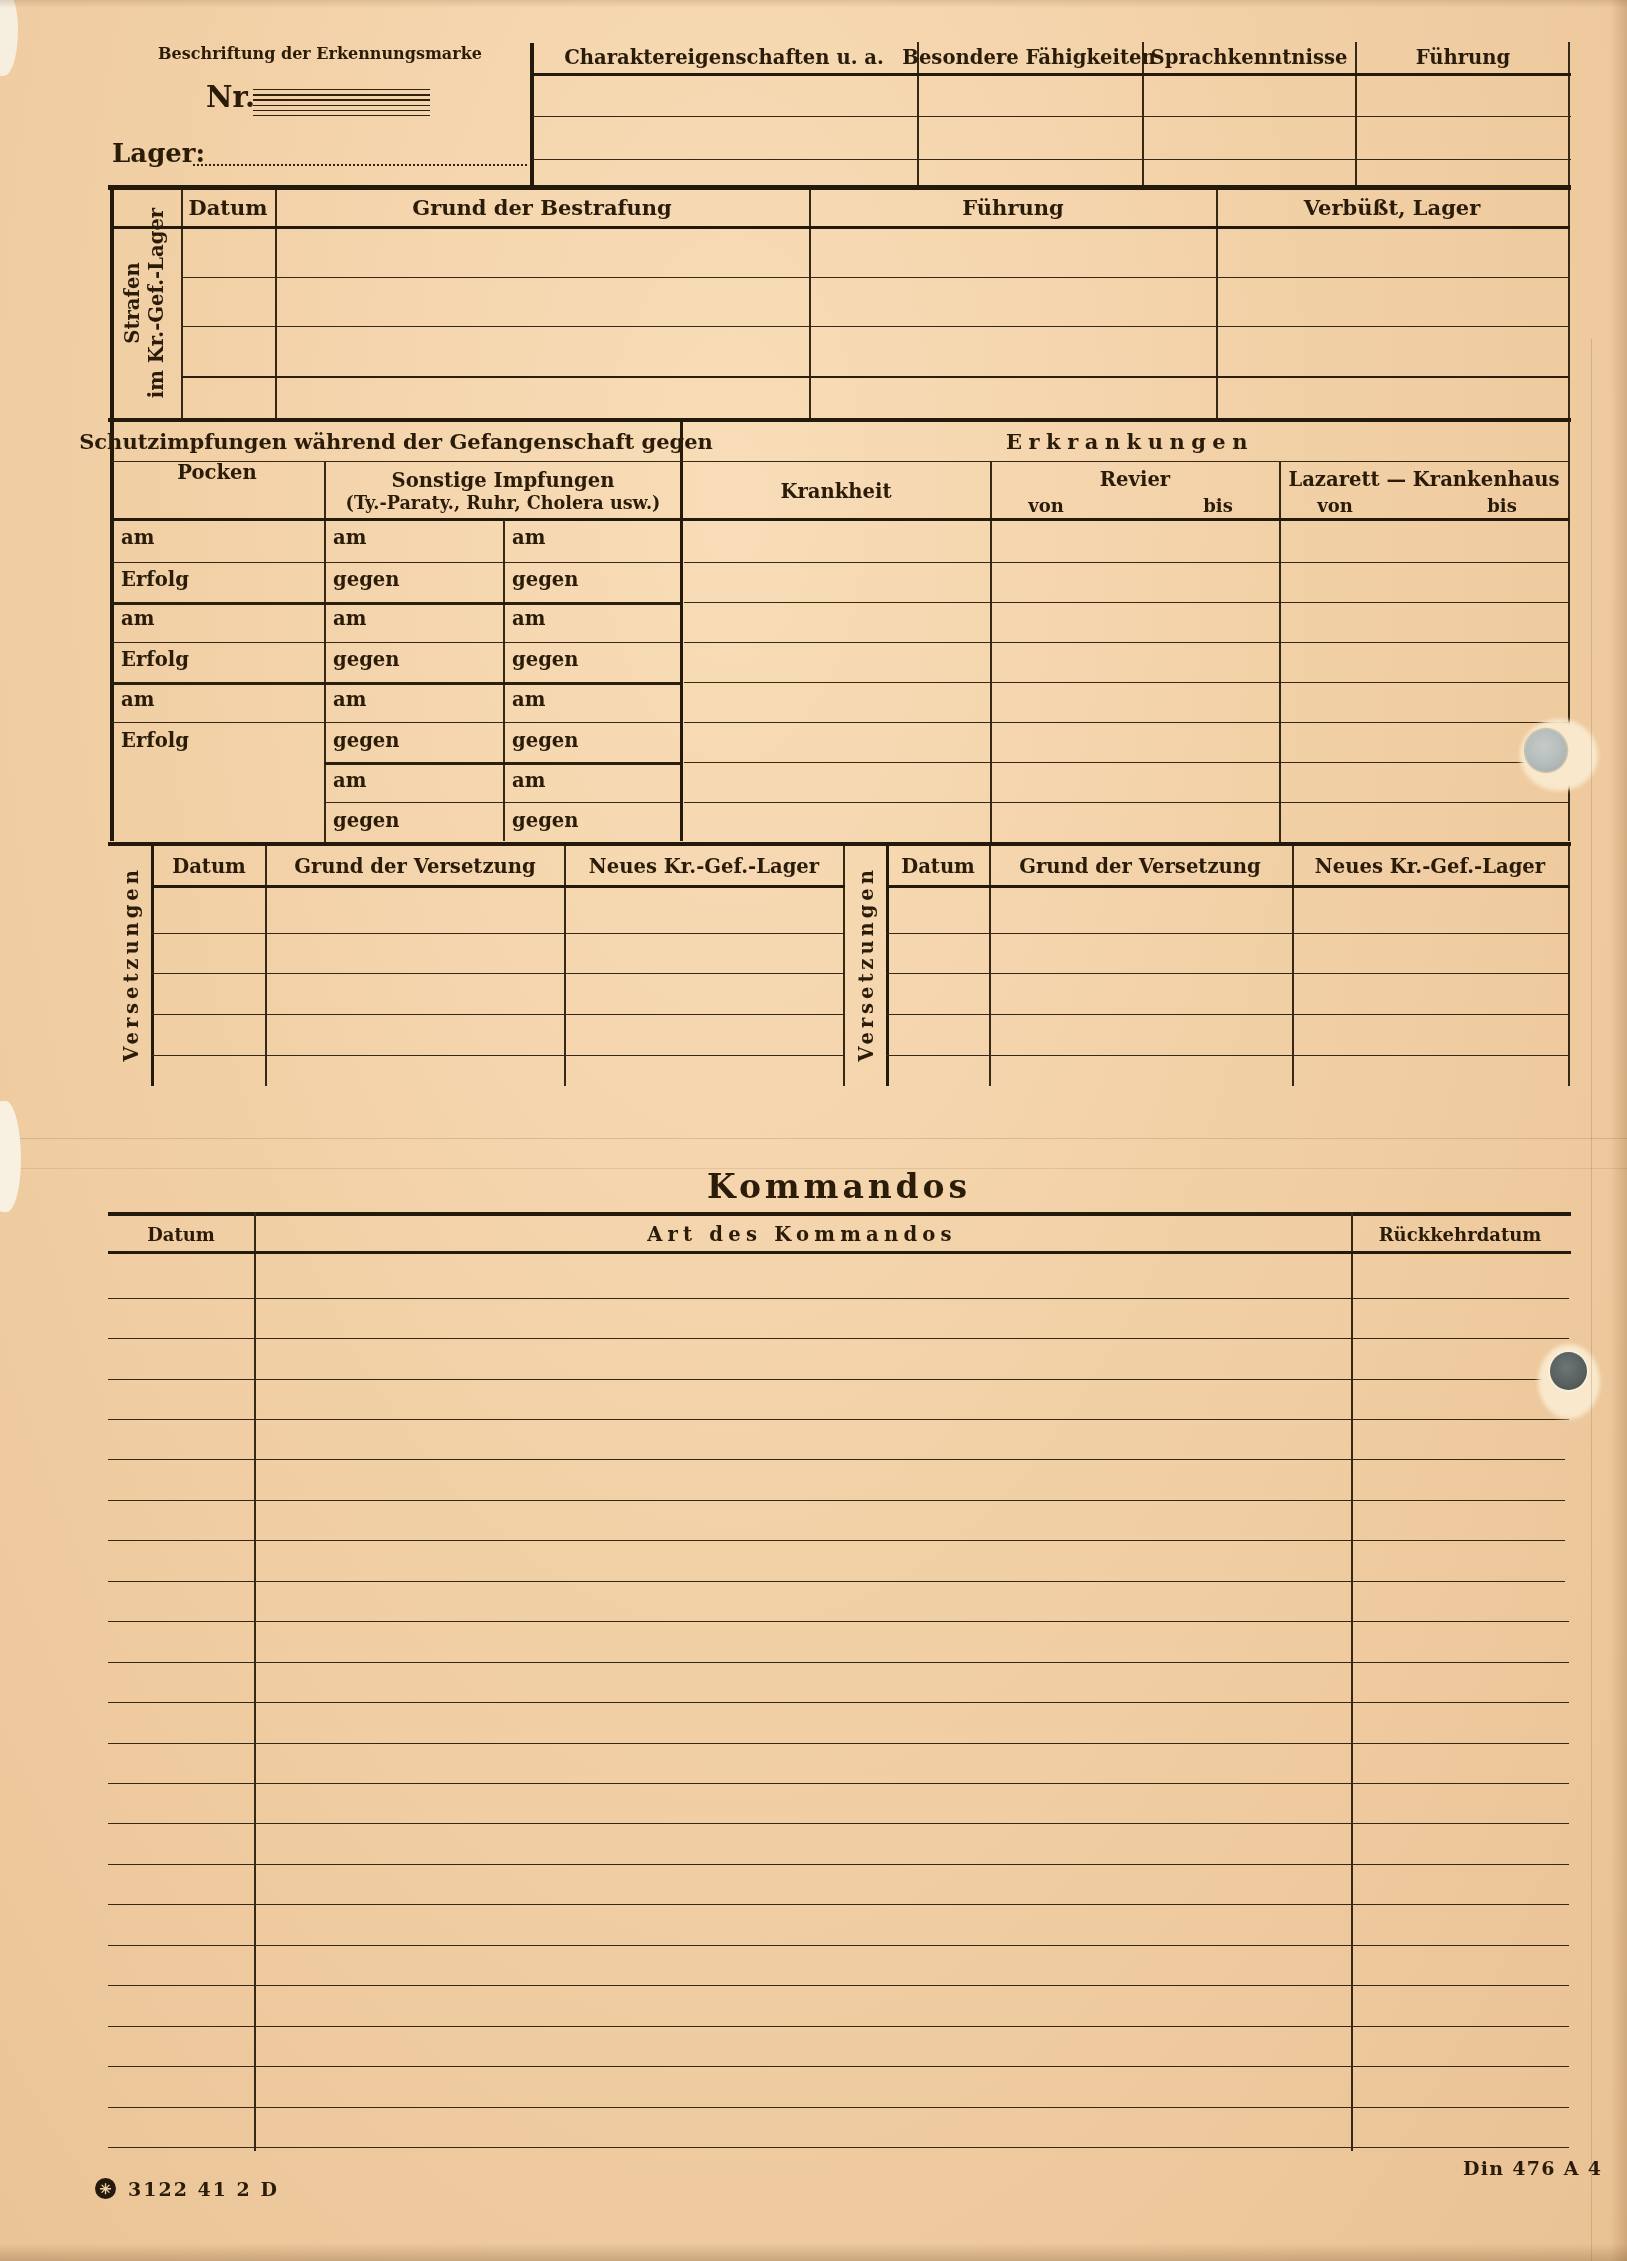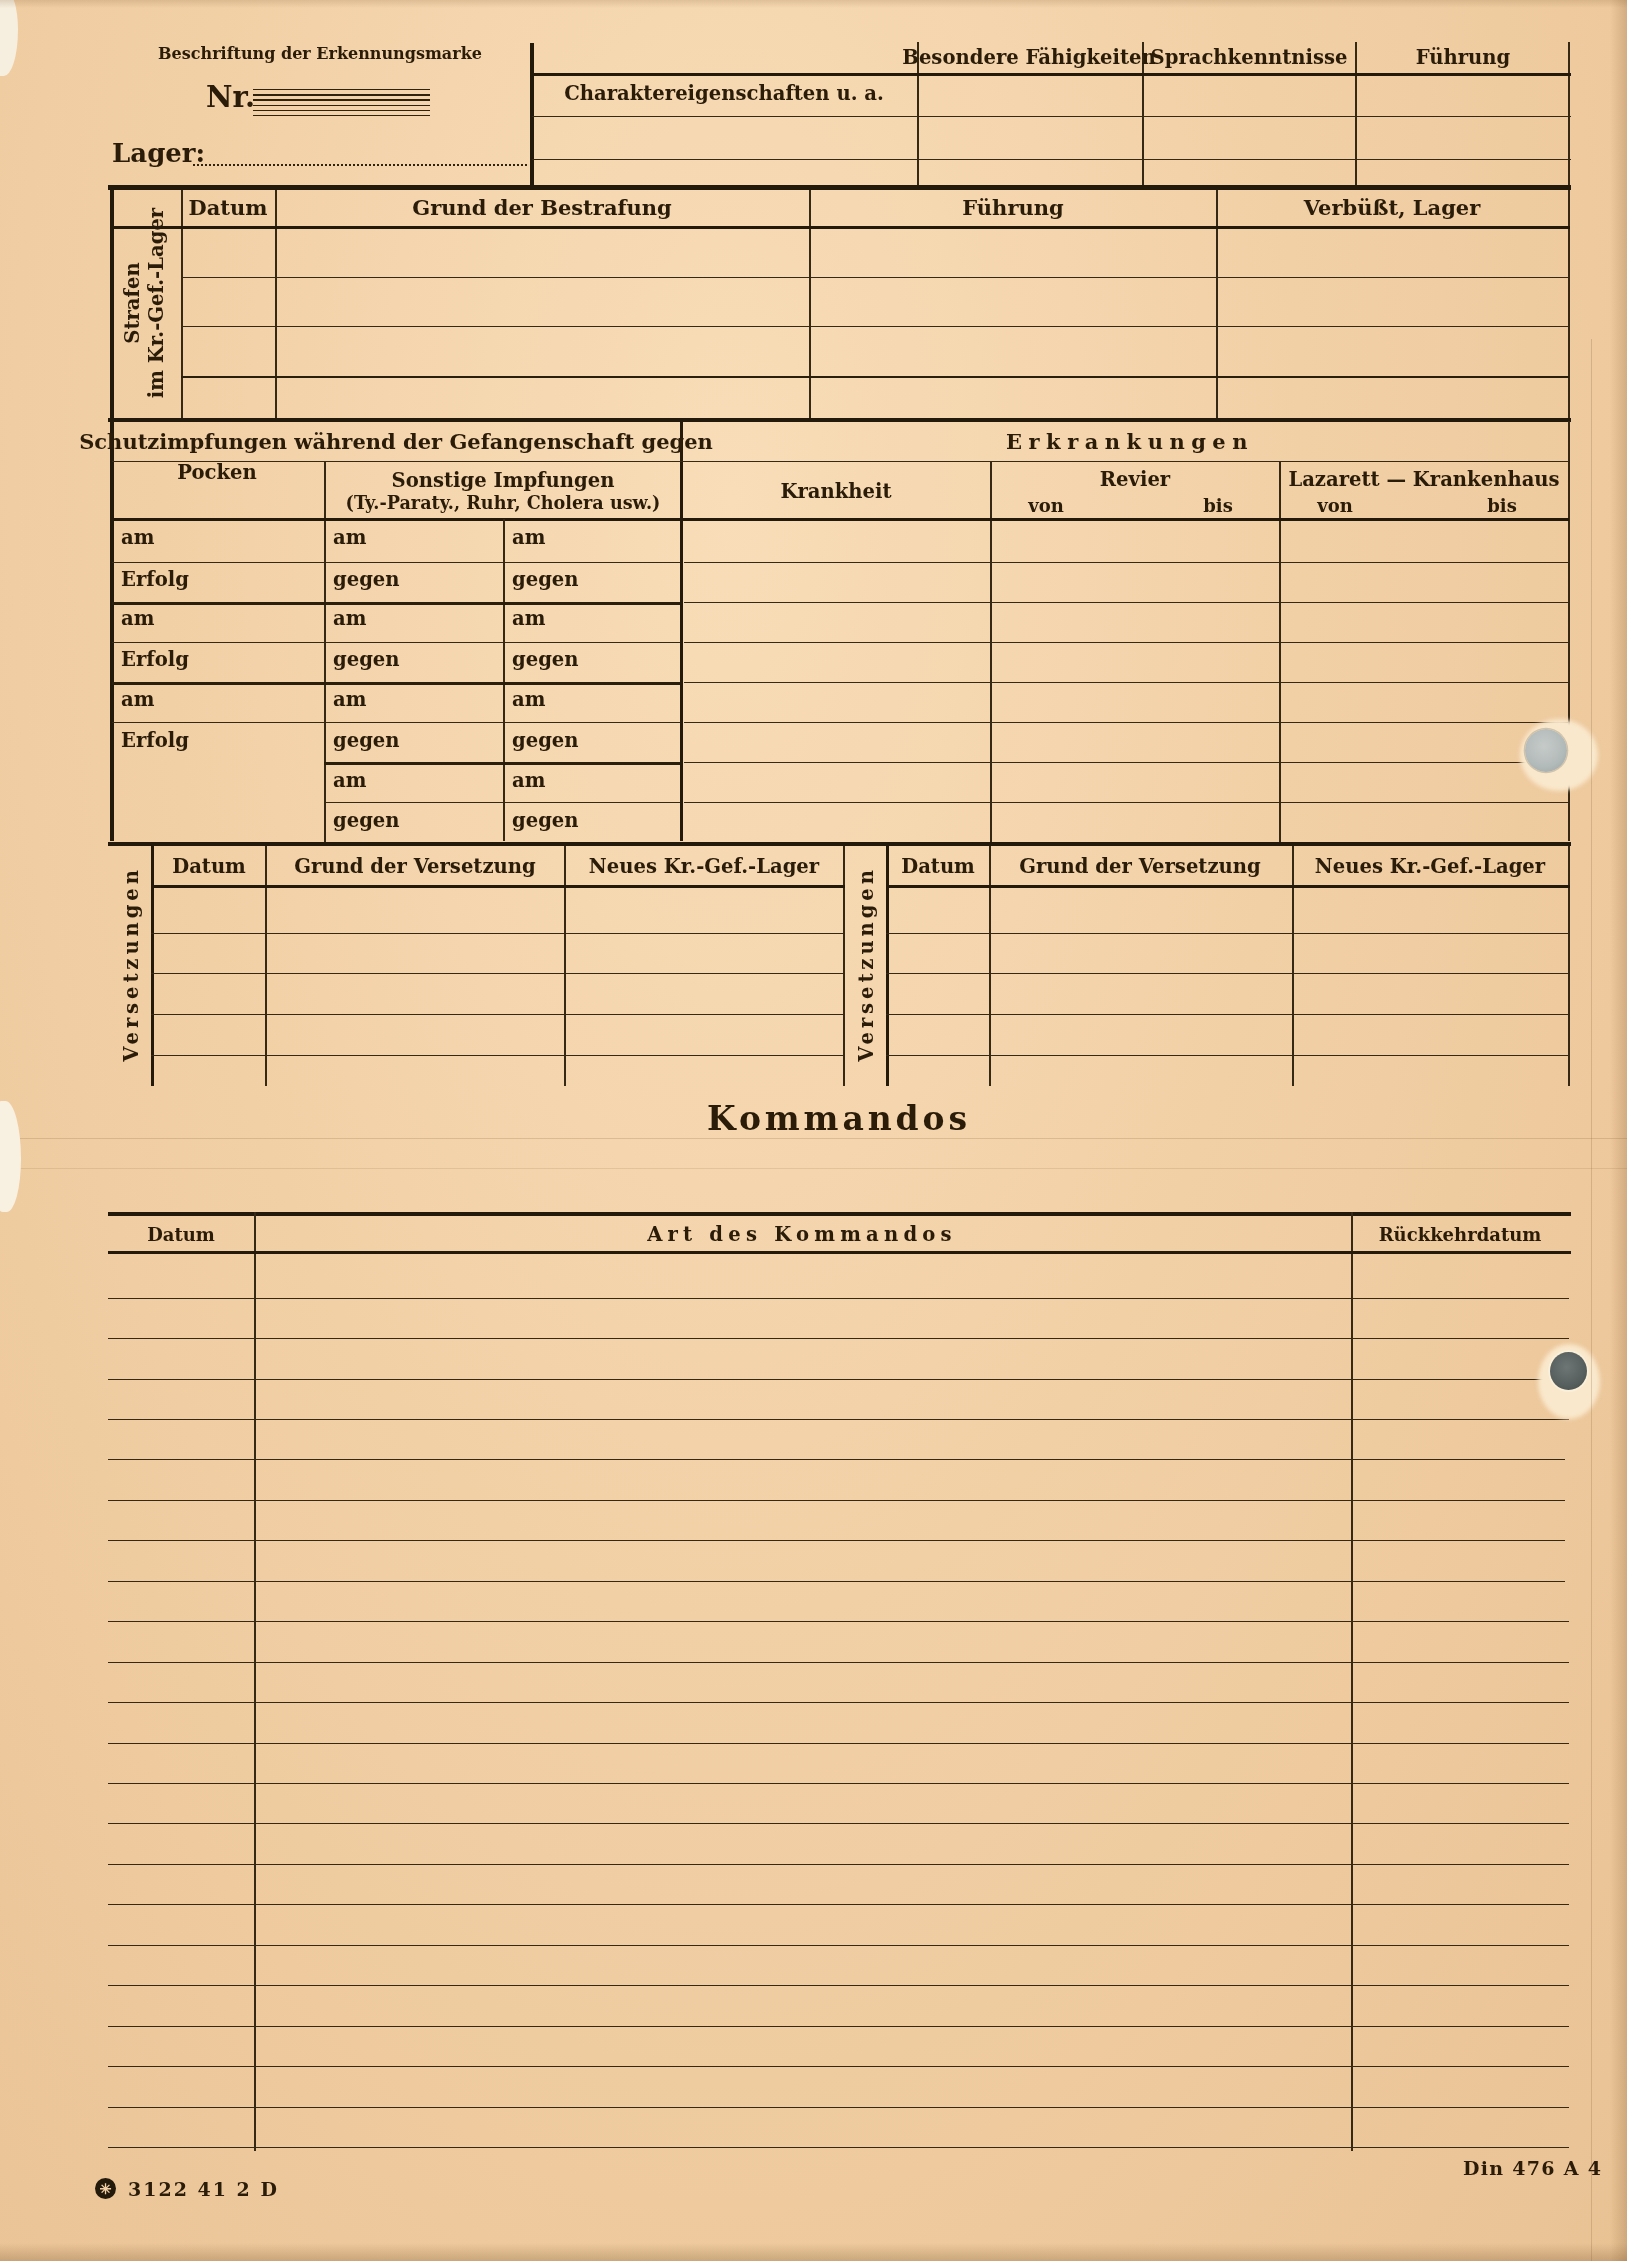--- a/index.html
+++ b/index.html
@@ -41,21 +41,21 @@
   <div class="cell t44" style="left:206px;top:80px;">Nr.</div>
   <div class="nrlines" style="left:253px;top:89px;width:177px;height:27px;"></div>
   <div class="cell t40" style="left:112px;top:138px;">Lager:</div>
   <div class="dotted" style="left:193px;top:138px;width:334px;height:26px;"></div>
 
   <i class="vl th" style="left:530px;top:43px;height:144px;"></i>
   <i class="vl" style="left:917px;top:42px;height:145px;"></i>
   <i class="vl" style="left:1142px;top:42px;height:145px;"></i>
   <i class="vl" style="left:1355px;top:42px;height:145px;"></i>
   <i class="vl" style="left:1568px;top:42px;height:145px;"></i>
-  <div class="txt t30" style="left:724px;top:57px;margin-top:36px;">Charaktereigenschaften u. a.</div>
+  <div class="txt t30" style="left:724px;top:57px;">Charaktereigenschaften u. a.</div>
   <div class="txt t30" style="left:1029px;top:57px;">Besondere Fähigkeiten</div>
   <div class="txt t30" style="left:1249px;top:57px;">Sprachkenntnisse</div>
   <div class="txt t30" style="left:1463px;top:57px;">Führung</div>
   <i class="hl th" style="left:532px;top:73px;width:1039px;"></i>
   <i class="hl" style="left:532px;top:116px;width:1039px;"></i>
   <i class="hl" style="left:532px;top:159px;width:1039px;"></i>
   <i class="hl th" style="left:108px;top:185px;width:1463px;height:4.6px;"></i>
 
   <div class="pin" style="left:145px;top:303px;">
     <div class="rot">
@@ -171,21 +171,21 @@
   <div class="txt t30" style="left:1430px;top:866px;">Neues Kr.-Gef.-Lager</div>
   <i class="hl th" style="left:886px;top:885px;width:684px;height:2.6px;"></i>
   <i class="hl" style="left:886px;top:933px;width:684px;"></i>
   <i class="hl" style="left:886px;top:973px;width:684px;"></i>
   <i class="hl" style="left:886px;top:1014px;width:684px;"></i>
   <i class="hl" style="left:886px;top:1055px;width:684px;"></i>
 
   <div class="crease" style="top:1138px;"></div>
   <div class="crease" style="top:1168px;opacity:.7;"></div>
 
-  <div class="txt t50 ls6" style="left:839px;top:1118px;">Kommandos</div>
+  <div class="txt t50 ls6" style="left:839px;top:1186px;">Kommandos</div>
   <i class="hl th" style="left:108px;top:1212px;width:1463px;height:3.9px;"></i>
   <i class="vl" style="left:254px;top:1212px;height:939px;"></i>
   <i class="vl" style="left:1351px;top:1212px;height:939px;"></i>
   <div class="txt t28" style="left:181px;top:1234px;">Datum</div>
   <div class="txt t30 ls8" style="left:802px;top:1234px;">Art des Kommandos</div>
   <div class="txt t28" style="left:1460px;top:1234px;">Rückkehrdatum</div>
   <i class="hl th" style="left:108px;top:1251px;width:1463px;height:3.3px;"></i>
   <i class="hl" style="left:108px;top:1298px;width:1461px;"></i>
   <i class="hl" style="left:108px;top:1338px;width:1461px;"></i>
   <i class="hl" style="left:108px;top:1379px;width:1461px;"></i>

